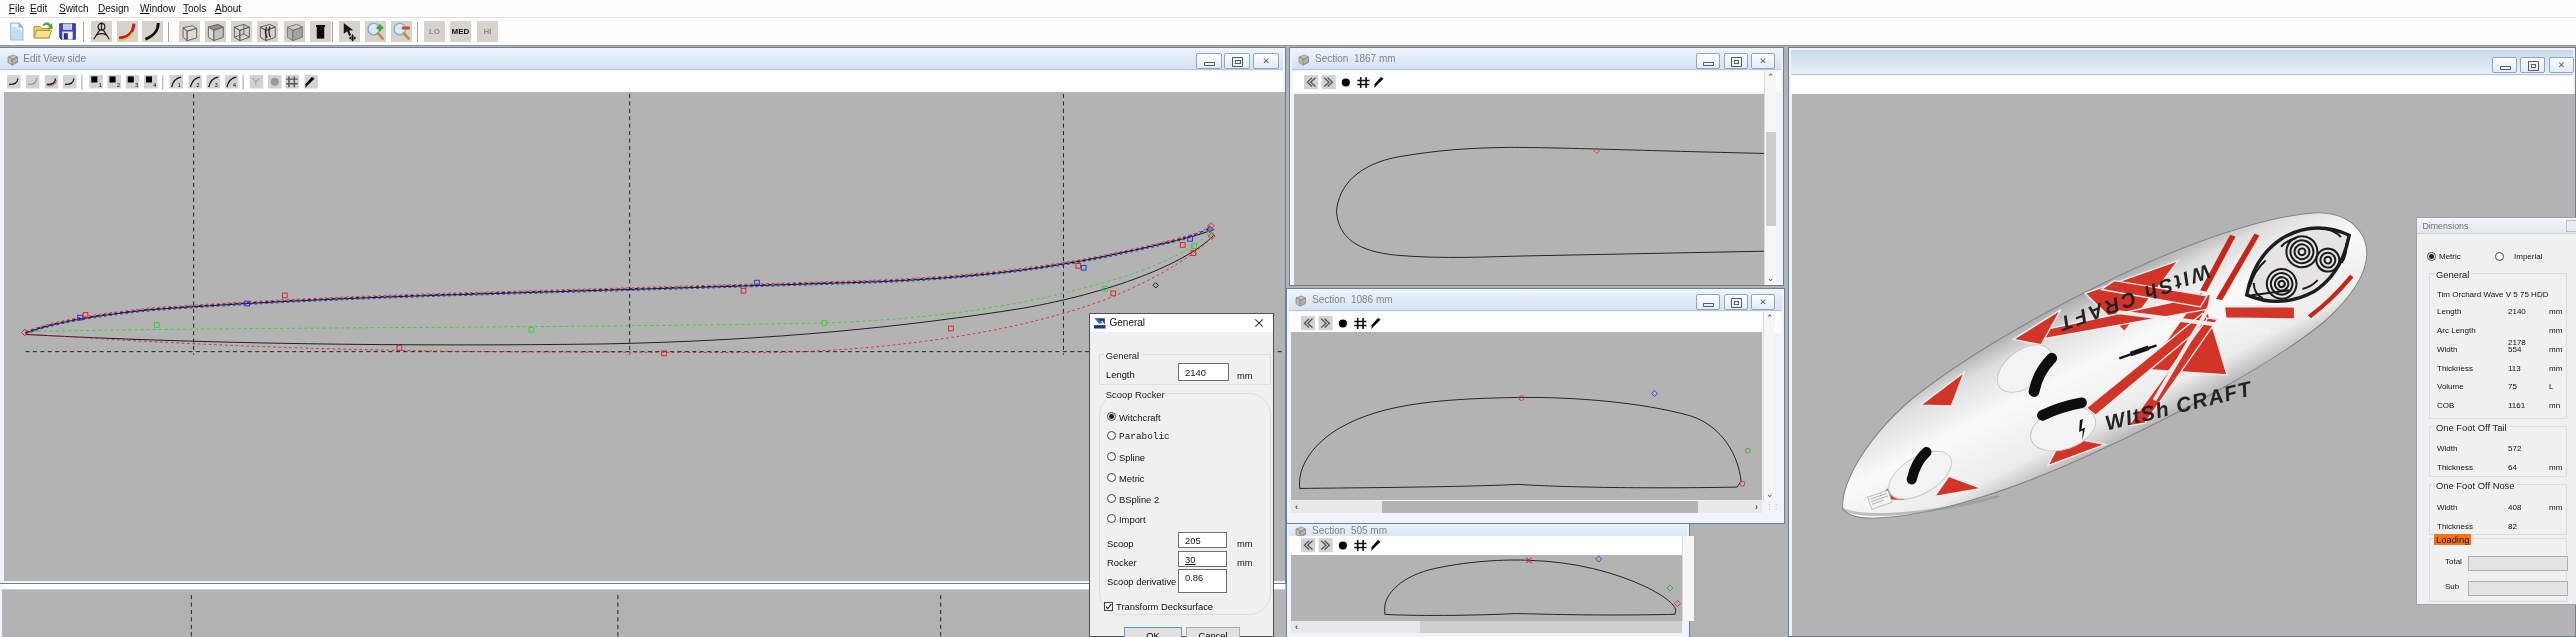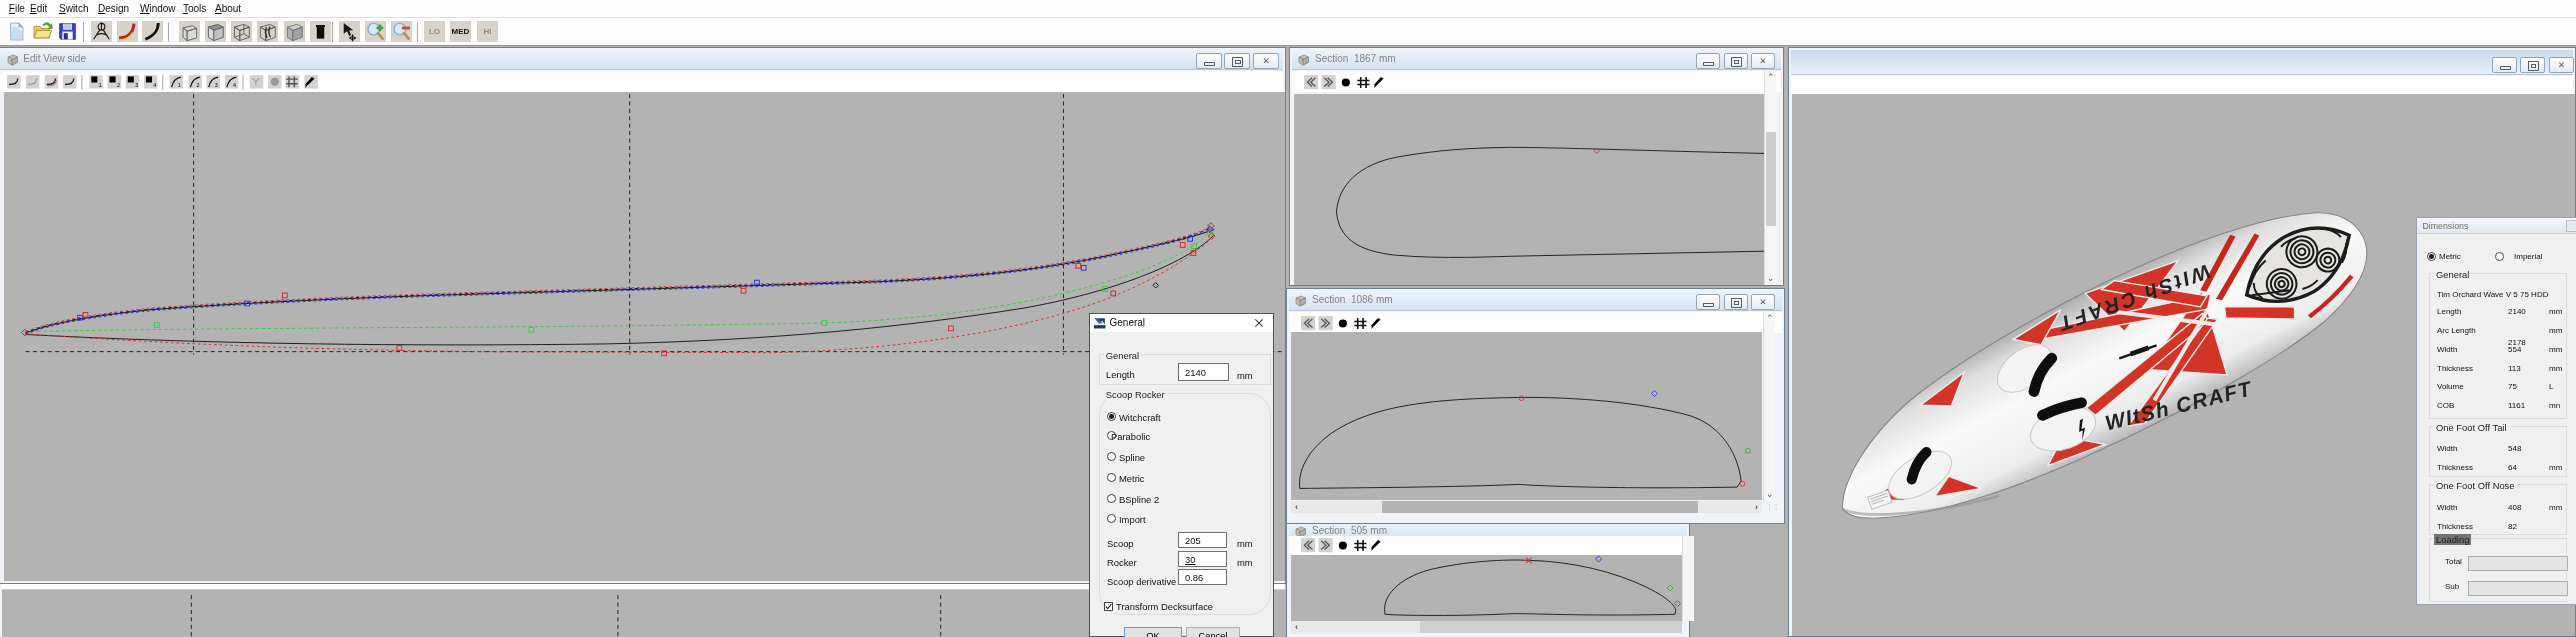--- a/index.html
+++ b/index.html
@@ -575,34 +575,34 @@
  <span class="lbl sm" style="left:20px;top:164px;">Volume</span>
       <span class="lbl sm" style="left:91px;top:164px;">75</span>
       <span class="lbl sm" style="left:132px;top:164px;">L</span>
  <span class="lbl sm" style="left:20px;top:183px;">COB</span>
       <span class="lbl sm" style="left:91px;top:183px;">1161</span>
       <span class="lbl sm" style="left:132px;top:183px;">mn</span>
  <div class="grp" style="left:12px;top:208px;width:138px;height:51px;">
         <i class="sm" style="background:#f0f0f0">One Foot Off Tail</i>
       </div>
  <span class="lbl sm" style="left:20px;top:226px;">Width</span>
-      <span class="lbl sm" style="left:91px;top:226px;">548</span>
+      <span class="lbl sm" style="left:91px;top:226px;">572</span>
  <span class="lbl sm" style="left:20px;top:245px;">Thickness</span>
       <span class="lbl sm" style="left:91px;top:245px;">64</span>
       <span class="lbl sm" style="left:132px;top:245px;">mm</span>
  <div class="grp" style="left:12px;top:266px;width:138px;height:51px;">
         <i class="sm" style="background:#f0f0f0">One Foot Off Nose</i>
       </div>
  <span class="lbl sm" style="left:20px;top:285px;">Width</span>
       <span class="lbl sm" style="left:91px;top:285px;">408</span>
       <span class="lbl sm" style="left:132px;top:285px;">mm</span>
  <span class="lbl sm" style="left:20px;top:304px;">Thickness</span>
       <span class="lbl sm" style="left:91px;top:304px;">82</span>
  <div class="grp" style="left:12px;top:320px;width:138px;height:64px;">
-        <i class="sm" style="background:#737373">Loading</i>
+        <i class="sm" style="background:#f97316">Loading</i>
       </div>
  <span class="lbl sm" style="left:28px;top:339px;">Total</span>
  <div class="abs" style="left:51px;top:338px;width:100px;height:15px;background:#e3e3e3;border:0.7px solid #a8b0b8;"></div>
  <span class="lbl sm" style="left:28px;top:364px;">Sub</span>
  <div class="abs" style="left:51px;top:363px;width:100px;height:15px;background:#e3e3e3;border:0.7px solid #a8b0b8;"></div>
 </div>
 
 <div class="abs" id="gdlg" style="left:1089px;top:313px;width:185px;height:324px;background:#f0f0f0;border:0.7px solid #515151;">
  <div class="abs" style="left:0;top:0;width:183px;height:18px;background:#fff;">
   <svg class="abs" style="left:4px;top:3.4px" width="11.5" height="11.5" viewBox="0 0 17 17">
@@ -623,41 +623,41 @@
  <div class="ibox" style="left:88px;top:49px;width:51px;height:17.5px;">
         <span style="position:absolute;left:6px;top:2.7px;">2140</span>
       </div>
  <span class="lbl" style="left:147px;top:56px;">mm</span>
  <div class="grp" style="left:8.8px;top:79px;width:172px;height:222px;border-radius:22px;">
         <i>Scoop Rocker</i>
       </div>
  <div class="radio sel" style="left:17px;top:98px;"></div>
       <span class="lbl" style="left:29px;top:98px;">Witchcraft</span>
  <div class="radio" style="left:17px;top:117px;"></div>
-      <span class="lbl" style="left:21px;top:117px;">Parabolic</span>
+      <span class="lbl" style="left:29px;top:117px;font-family:Liberation Mono, monospace;">Parabolic</span>
  <div class="radio" style="left:17px;top:138px;"></div>
       <span class="lbl" style="left:29px;top:138px;">Spline</span>
  <div class="radio" style="left:17px;top:159px;"></div>
       <span class="lbl" style="left:29px;top:159px;">Metric</span>
  <div class="radio" style="left:17px;top:180px;"></div>
       <span class="lbl" style="left:29px;top:180px;">BSpline 2</span>
  <div class="radio" style="left:17px;top:200px;"></div>
       <span class="lbl" style="left:29px;top:200px;">Import</span>
  <span class="lbl" style="left:17px;top:224px;">Scoop</span>
  <div class="ibox" style="left:88px;top:218px;width:49px;height:16px;">
         <span style="position:absolute;left:6px;top:2px;">205</span>
       </div>
  <span class="lbl" style="left:147px;top:224px;">mm</span>
  <span class="lbl" style="left:17px;top:243px;">Rocker</span>
  <div class="ibox" style="left:88px;top:237px;width:49px;height:16px;">
         <span style="position:absolute;left:6px;top:2px;text-decoration:underline;">30</span>
       </div>
  <span class="lbl" style="left:147px;top:243px;">mm</span>
  <span class="lbl" style="left:17px;top:262px;">Scoop derivative</span>
- <div class="ibox" style="left:88px;top:255px;width:49px;height:16px;">
+ <div class="ibox" style="left:88px;top:255px;width:49px;height:24px;">
         <span style="position:absolute;left:6px;top:2px;">0.86</span>
       </div>
  <div class="abs" style="left:14px;top:288px;width:8.8px;height:8.8px;background:#fff;border:0.7px solid #424242;">
   <svg width="7.4" height="7.4" viewBox="0 0 11 11" style="position:absolute;left:0;top:0">
           <path d="M1.5,5.5 L4,8.5 L9.5,1.5" stroke="#111" stroke-width="1.6" fill="none"></path>
         </svg>
  </div>
  <span class="lbl" style="left:26px;top:287px;">Transform Decksurface</span>
  <div class="abs" style="left:34px;top:313px;width:58px;height:17.5px;background:#e1e1e1;border:0.7px solid #5e9bd3;text-align:center;font-size:9.4px;padding-top:2px;">OK</div>
  <div class="abs" style="left:96px;top:313px;width:54px;height:17.5px;background:#e1e1e1;border:0.7px solid #adadad;text-align:center;font-size:9.4px;padding-top:2px;">Cancel</div>

